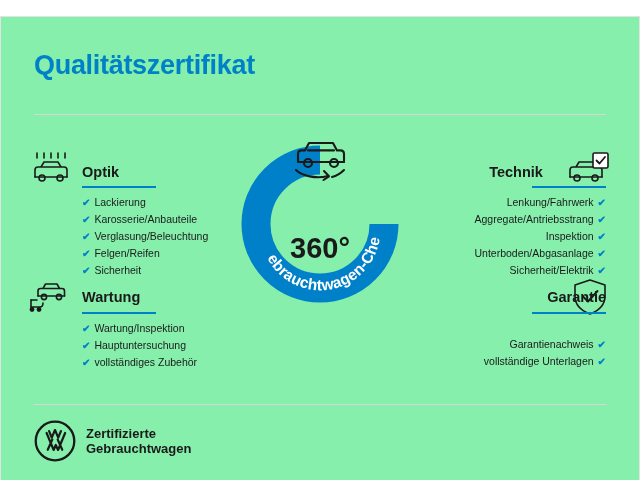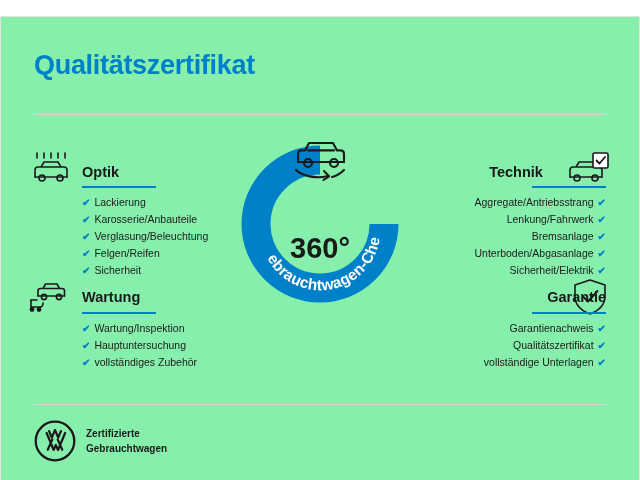--- a/index.html
+++ b/index.html
@@ -121,21 +121,21 @@
   .vw-wrap {
     position: absolute;
     left: 34px;
     top: 404px;
     display: flex;
     align-items: center;
   }
   .vw-mark { width: 42px; height: 42px; }
   .vw-text {
     margin-left: 10px;
-    font-size: 10px;
+    font-size: 13px;
     font-weight: bold;
     color: #1a1a1a;
     line-height: 15px;
   }
 </style>
 </head>
 <body>
 
 <div id="page">
 
@@ -181,23 +181,23 @@
         <circle cx="27" cy="26" r="3"></circle>
         <line x1="9" y1="15" x2="27" y2="15"></line>
         <rect x="25" y="1" width="15" height="15" rx="1.5" fill="#ffffff"></rect>
         <path d="M28.5 8.5 L31.5 11.5 L37 5" stroke-width="1.8"></path>
       </g>
     </svg>
   </div>
   <div class="sec-head" style="left:426px; top:148px; width:180px; text-align:center;">Technik</div>
   <div class="sec-rule" style="left:532px; top:170px; width:74px;"></div>
   <div class="list right" style="left:386px; top:178px; width:220px;">
+    <span class="row"><span>Lenkung/Fahrwerk</span><span class="ck">✔</span></span>
     <span class="row"><span>Aggregate/Antriebsstrang</span><span class="ck">✔</span></span>
-    <span class="row"><span>Lenkung/Fahrwerk</span><span class="ck">✔</span></span>
-    <span class="row"><span>Bremsanlage</span><span class="ck">✔</span></span>
+    <span class="row"><span>Inspektion</span><span class="ck">✔</span></span>
     <span class="row"><span>Unterboden/Abgasanlage</span><span class="ck">✔</span></span>
     <span class="row"><span>Sicherheit/Elektrik</span><span class="ck">✔</span></span>
   </div>
 
   <div class="icon" style="left:28px; top:258px;">
     <svg width="46" height="40" viewBox="0 0 46 40">
       <g stroke="#1a1a1a" stroke-width="1.6" fill="none" stroke-linecap="round" stroke-linejoin="round">
         <path d="M10 22 L10 17 C10 15.5 11 14.5 12.5 14.5 L15 14.5 L17.5 10 L29 10 L31.5 14.5 L34 14.5 C35.5 14.5 36.5 15.5 36.5 17 L36.5 22"></path>
         <line x1="10" y1="22" x2="36.5" y2="22"></line>
         <circle cx="16" cy="23" r="2.6"></circle>
@@ -222,23 +222,22 @@
   <div class="icon" style="left:572px; top:262px;">
     <svg width="36" height="38" viewBox="0 0 36 38">
       <g stroke="#1a1a1a" stroke-width="1.6" fill="none" stroke-linecap="round" stroke-linejoin="round">
         <path d="M18 2 L33 7 L33 18 C33 27 26 33 18 36 C10 33 3 27 3 18 L3 7 Z"></path>
         <path d="M11 18.5 L16 23.5 L25.5 13" stroke-width="2"></path>
       </g>
     </svg>
   </div>
   <div class="sec-head" style="left:426px; top:273px; width:180px; text-align:right;">Garantie</div>
   <div class="sec-rule" style="left:532px; top:296px; width:74px;"></div>
-  <div class="list right" style="left:386px; top:304px; width:220px;">
+  <div class="list right" style="left:386px; top:320px; width:220px;">
     <span class="row"><span>Garantienachweis</span><span class="ck">✔</span></span>
-    <span class="row"><span>Qualitätszertifikat</span><span class="ck">✔</span></span>
     <span class="row"><span>vollständige Unterlagen</span><span class="ck">✔</span></span>
   </div>
 
   <div class="badge">
     <svg class="ring-svg" width="176" height="176" viewBox="0 0 176 176">
       <path d="M 88 24 A 64 64 0 1 0 152 88" fill="none" stroke="#0080c8" stroke-width="29" stroke-linecap="butt"></path>
     </svg>
 
     <svg class="arc-text" viewBox="0 0 176 176">
       <defs>

